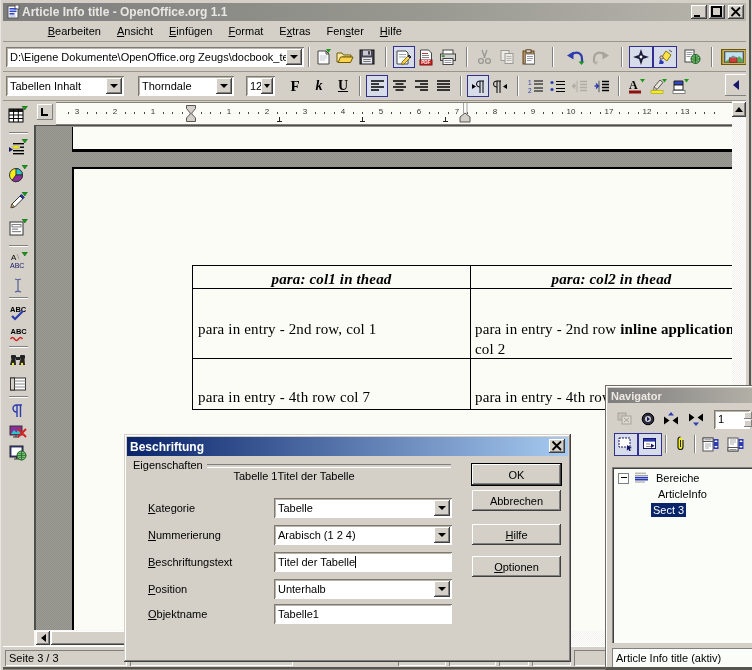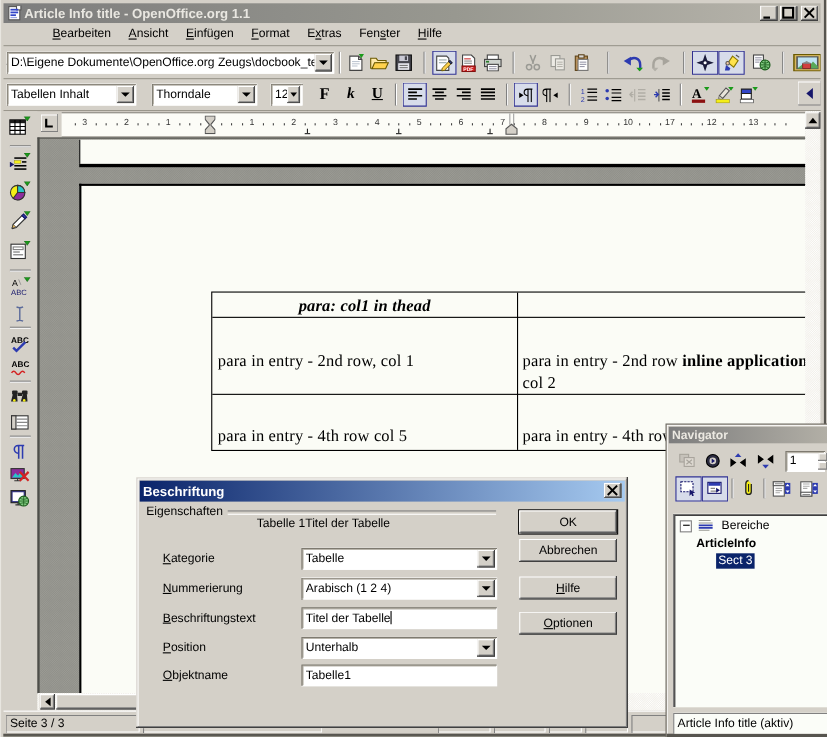--- a/index.html
+++ b/index.html
@@ -611,27 +611,28 @@
   <div id="docarea" class="abs">
 
     <div class="page abs" style="left:36px;top:1px;width:662px;height:22px;border-left:1px solid #000"></div>
     <div class="abs" style="left:36px;top:23px;width:662px;height:3px;background:#000"></div>
 
     <div class="page abs" style="left:36px;top:41px;width:662px;height:464px;border-left:2px solid #000;border-top:2px solid #000">
       <div id="doc-table">
           <div class="abs" style="left: 118px; top: 96px; width: 560px; border: 1px solid rgb(0, 0, 0); background: transparent; height: 143px;">
             <div class="trow" style="top: 0px; height: 22px;">
               <div class="tcell" style="left: 0px; width: 277px; font-weight: bold; font-style: italic; text-align: center;">para: col1 in thead</div>
+              <div class="tcell" style="left: 277px; width: 283px; font-weight: bold; font-style: italic; text-align: center;">para: col2 in thead</div>
             </div>
             <div class="trow" style="top: 50px; height: 42px;">
               <div class="tcell" style="left: 0px; width: 277px;">para in entry - 2nd row, col 1</div>
               <div class="tcell" style="left: 277px; width: 283px;">para in entry - 2nd row <b>inline application</b> col 2</div>
             </div>
             <div class="trow" style="top: 118px; height: 24px; border-bottom: none;">
-              <div class="tcell" style="left: 0px; width: 277px;">para in entry - 4th row col 5</div>
+              <div class="tcell" style="left: 0px; width: 277px;">para in entry - 4th row col 7</div>
               <div class="tcell" style="left: 277px; width: 283px;">para in entry - 4th row col 2</div>
             </div>
             <div class="abs" style="left: 277px; top: 0px; width: 1px; height: 143px; background: rgb(0, 0, 0);"></div>
           </div>
         </div>
     </div>
   </div>
 
   <div class="abs sb-track" style="left:732px;top:101px;width:14px;height:530px">
     <div class="sb-btn abs" style="left:0;top:1px;width:14px;height:15px">
@@ -813,21 +814,21 @@
             <span style="position:absolute;left:1.5px;top:3.5px;width:6px;height:1px;background:#000"></span>
           </span>
           <span style="width: 13px; height: 12px; margin-left: 6px; flex: 0 0 auto; display: inline-block;"><svg width="13" height="12" viewBox="0 0 13 12">
               <path d="M0 1.2 h11 M0 3.4 h13" stroke="#9a9a94"></path>
               <path d="M0 5.6 h13 M0 7.8 h13" stroke="#2d3bb0" stroke-width="1.6"></path>
               <path d="M0 10 h10" stroke="#9a9a94"></path>
             </svg></span>
           <span style="margin-left: 6px; padding: 1px 2px; white-space: nowrap;">Bereiche</span>
         </div>
         <div class="tree-row" style="margin-top: 0px;">
-          <span style="margin-left: 19px; padding: 1px 2px; white-space: nowrap; font-weight: bold;">ArticleInfo</span>
+          <span style="margin-left: 44px; padding: 1px 2px; white-space: nowrap;">ArticleInfo</span>
         </div>
         <div class="tree-row" style="margin-top: 0px;">
           <span style="margin-left: 39px; padding: 1px 2px; white-space: nowrap; background: rgb(10, 36, 106); color: rgb(255, 255, 255);">Sect 3</span>
         </div>
       </div>
     <div class="abs" style="left:0;top:281px;width:146px;height:3px;background:#57554f"></div>
     <div id="nav-doclist" class="combo">
       <span style="white-space:nowrap">Article Info title (aktiv)</span>
     </div>
   </div>

